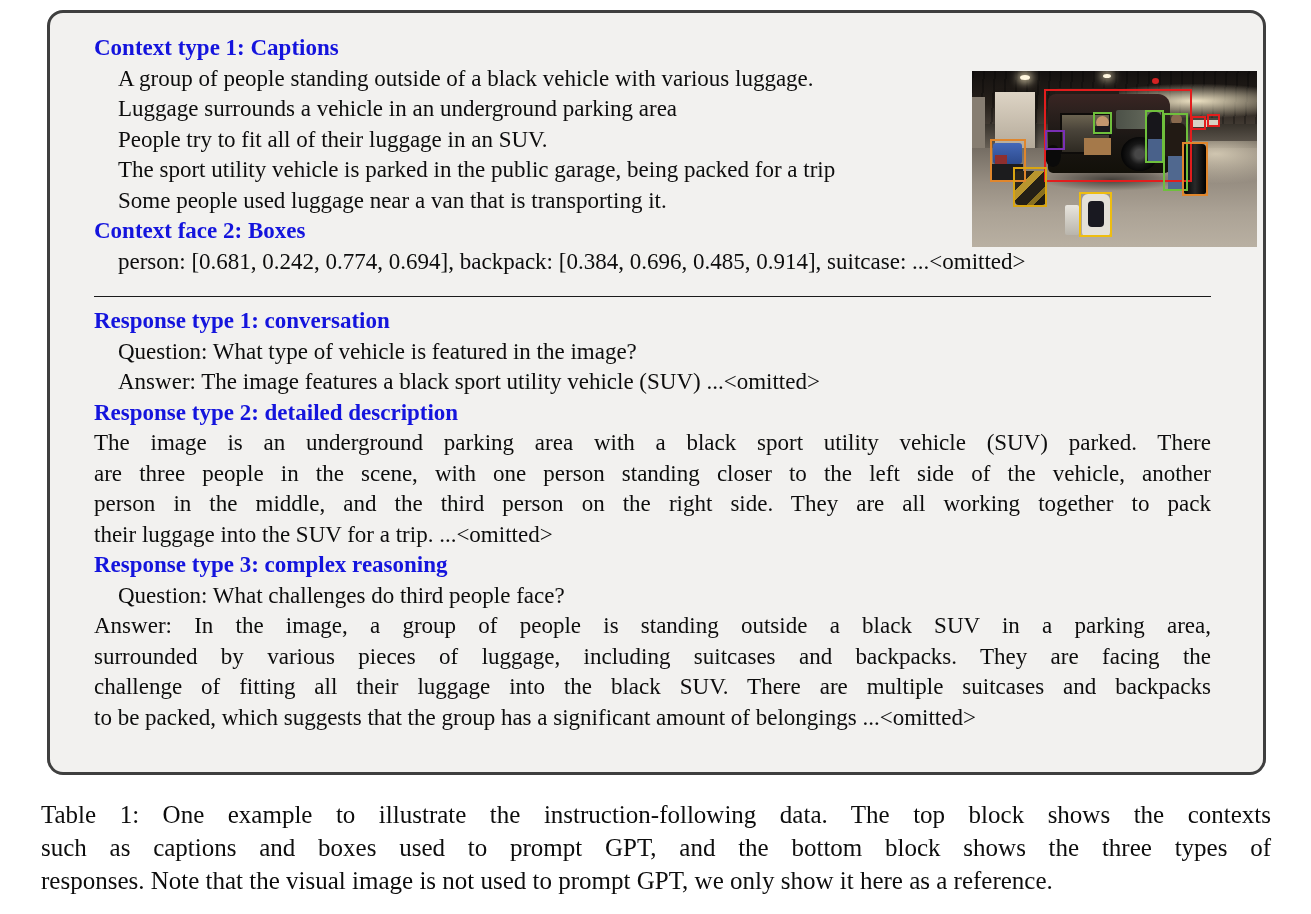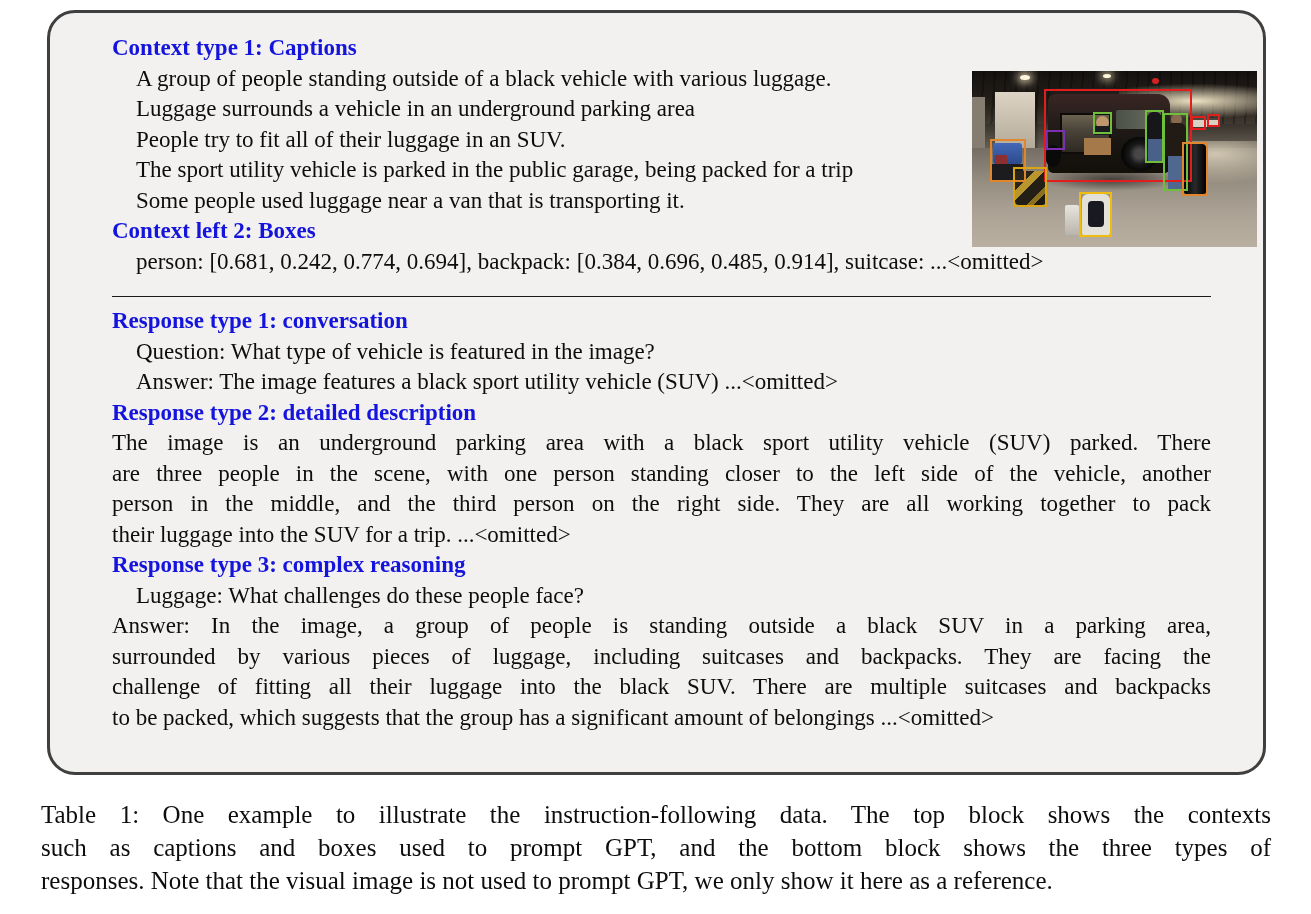--- a/index.html
+++ b/index.html
@@ -11,22 +11,22 @@
     --page-bg:#ffffff;
   }
   *{margin:0;padding:0;box-sizing:border-box;}
   html,body{width:1311px;height:914px;background:var(--page-bg);
     font-family:"Liberation Serif","DejaVu Serif",serif;color:var(--text);}
   .page{position:relative;width:1311px;height:914px;overflow:hidden;}
 
   
   .example-box{
     position:absolute;left:47px;top:10px;width:1219px;height:765px;
-    background:var(--box-bg);border:3.5px solid var(--box-border);border-radius:28px;
-    padding:20px 52px 24px 62px;font-size:23px;line-height:30.5px;
+    background:var(--box-bg);border:3.5px solid var(--box-border);border-radius:16px;
+    padding:20px 52px 24px 44px;font-size:23px;line-height:30.5px;
   }
   .hblue{font-weight:bold;color:var(--heading-blue);font-size:23px;line-height:30.5px;}
   .line{white-space:pre;margin-left:24px;}
   .jline{text-align:justify;text-align-last:justify;white-space:nowrap;}
   .jline.last{text-align:right;text-align-last:left;}
   hr.divider{border:none;border-top:1.6px solid var(--divider);margin:19px 0 9px 0;}
 
   
   .table-caption{position:absolute;left:41px;top:799px;width:1230px;
     font-size:25px;line-height:32.8px;}
@@ -155,37 +155,37 @@
         <div class="bbox" style="left: 76.7%; top: 25.5%; width: 5.4%; height: 8%; border-color: rgb(226, 29, 29);"></div>
         <div class="bbox" style="left: 82.3%; top: 24.4%; width: 4.8%; height: 7.2%; border-color: rgb(226, 29, 29);"></div>
       </div>
 
     <div class="hblue">Context type 1: Captions</div>
     <div class="line">A group of people standing outside of a black vehicle with various luggage.</div>
     <div class="line">Luggage surrounds a vehicle in an underground parking area</div>
     <div class="line">People try to fit all of their luggage in an SUV.</div>
     <div class="line">The sport utility vehicle is parked in the public garage, being packed for a trip</div>
     <div class="line">Some people used luggage near a van that is transporting it.</div>
-    <div class="hblue">Context left 2: Boxes</div>
+    <div class="hblue">Context face 2: Boxes</div>
     <div class="line">person: [0.681, 0.242, 0.774, 0.694], backpack: [0.384, 0.696, 0.485, 0.914], suitcase: ...&lt;omitted&gt;</div>
 
     <hr class="divider">
 
     <div class="hblue">Response type 1: conversation</div>
     <div class="line">Question: What type of vehicle is featured in the image?</div>
     <div class="line">Answer: The image features a black sport utility vehicle (SUV) ...&lt;omitted&gt;</div>
 
     <div class="hblue">Response type 2: detailed description</div>
     <div class="jline">The image is an underground parking area with a black sport utility vehicle (SUV) parked. There</div>
     <div class="jline">are three people in the scene, with one person standing closer to the left side of the vehicle, another</div>
     <div class="jline">person in the middle, and the third person on the right side. They are all working together to pack</div>
     <div class="jline last">their luggage into the SUV for a trip. ...&lt;omitted&gt;</div>
 
     <div class="hblue">Response type 3: complex reasoning</div>
-    <div class="line">Luggage: What challenges do these people face?</div>
+    <div class="line">Question: What challenges do third people face?</div>
     <div class="jline">Answer: In the image, a group of people is standing outside a black SUV in a parking area,</div>
     <div class="jline">surrounded by various pieces of luggage, including suitcases and backpacks. They are facing the</div>
     <div class="jline">challenge of fitting all their luggage into the black SUV. There are multiple suitcases and backpacks</div>
     <div class="jline last">to be packed, which suggests that the group has a significant amount of belongings ...&lt;omitted&gt;</div>
   </div>
 
   <div class="table-caption">
     <div class="cap-line">Table 1: One example to illustrate the instruction-following data. The top block shows the contexts</div>
     <div class="cap-line">such as captions and boxes used to prompt GPT, and the bottom block shows the three types of</div>
     <div class="cap-line last">responses. Note that the visual image is not used to prompt GPT, we only show it here as a reference.</div>

